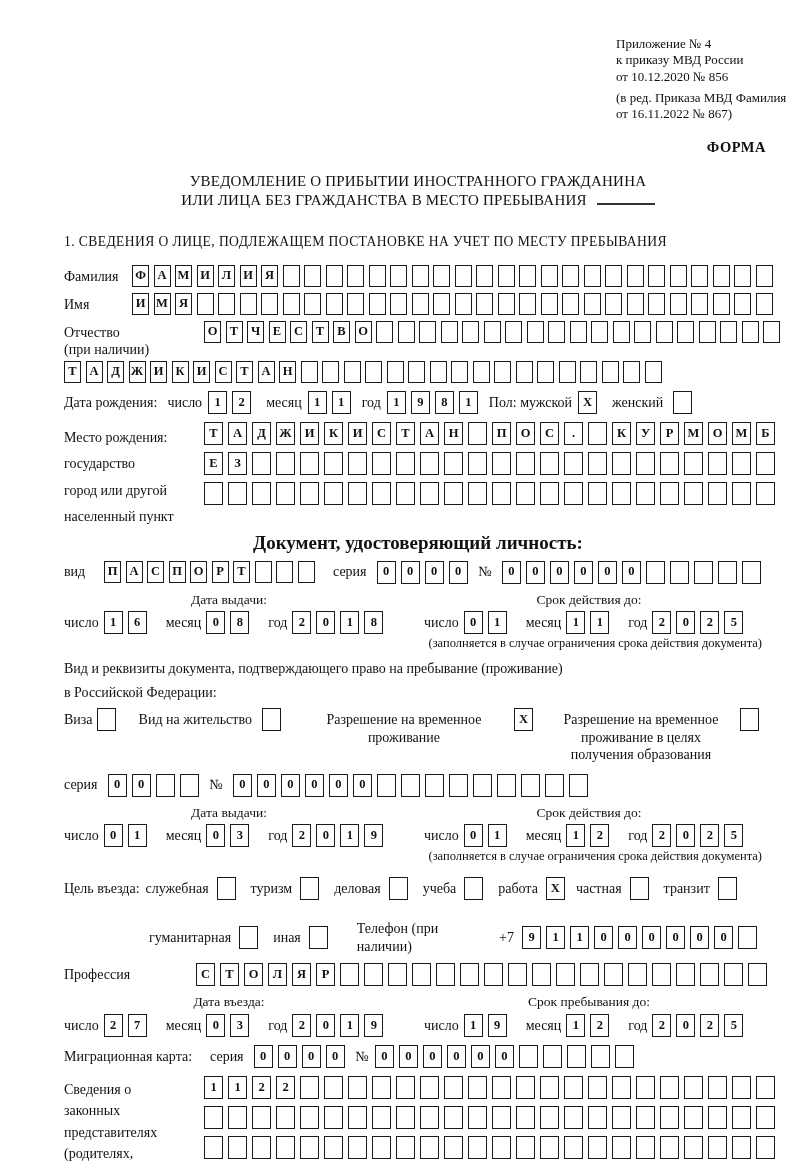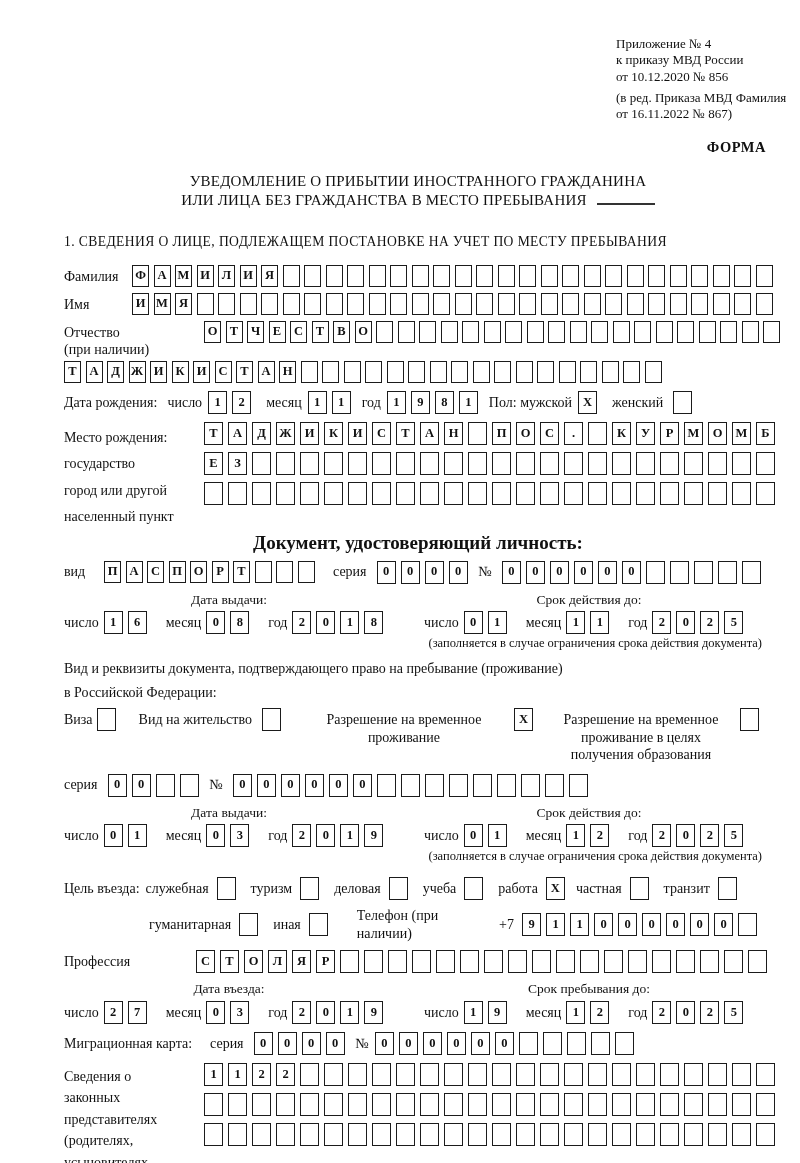--- a/index.html
+++ b/index.html
@@ -544,21 +544,21 @@
     <span>частная</span>
     <span class="boxes">
         <span class="cb wide"></span>
       </span>
     <span>транзит</span>
     <span class="boxes">
         <span class="cb wide"></span>
       </span>
   </div>
 
-  <div class="purpose" style="margin-top:7px;margin-left:85px">
+  <div class="purpose" style="margin-top:20px;margin-left:85px">
     <span>гуманитарная</span>
     <span class="boxes">
         <span class="cb wide"></span>
       </span>
     <span>иная</span>
     <span class="boxes">
         <span class="cb wide"></span>
       </span>
     <span class="ml14">Телефон (при наличии)</span>
     <span class="ml18">+7</span>

